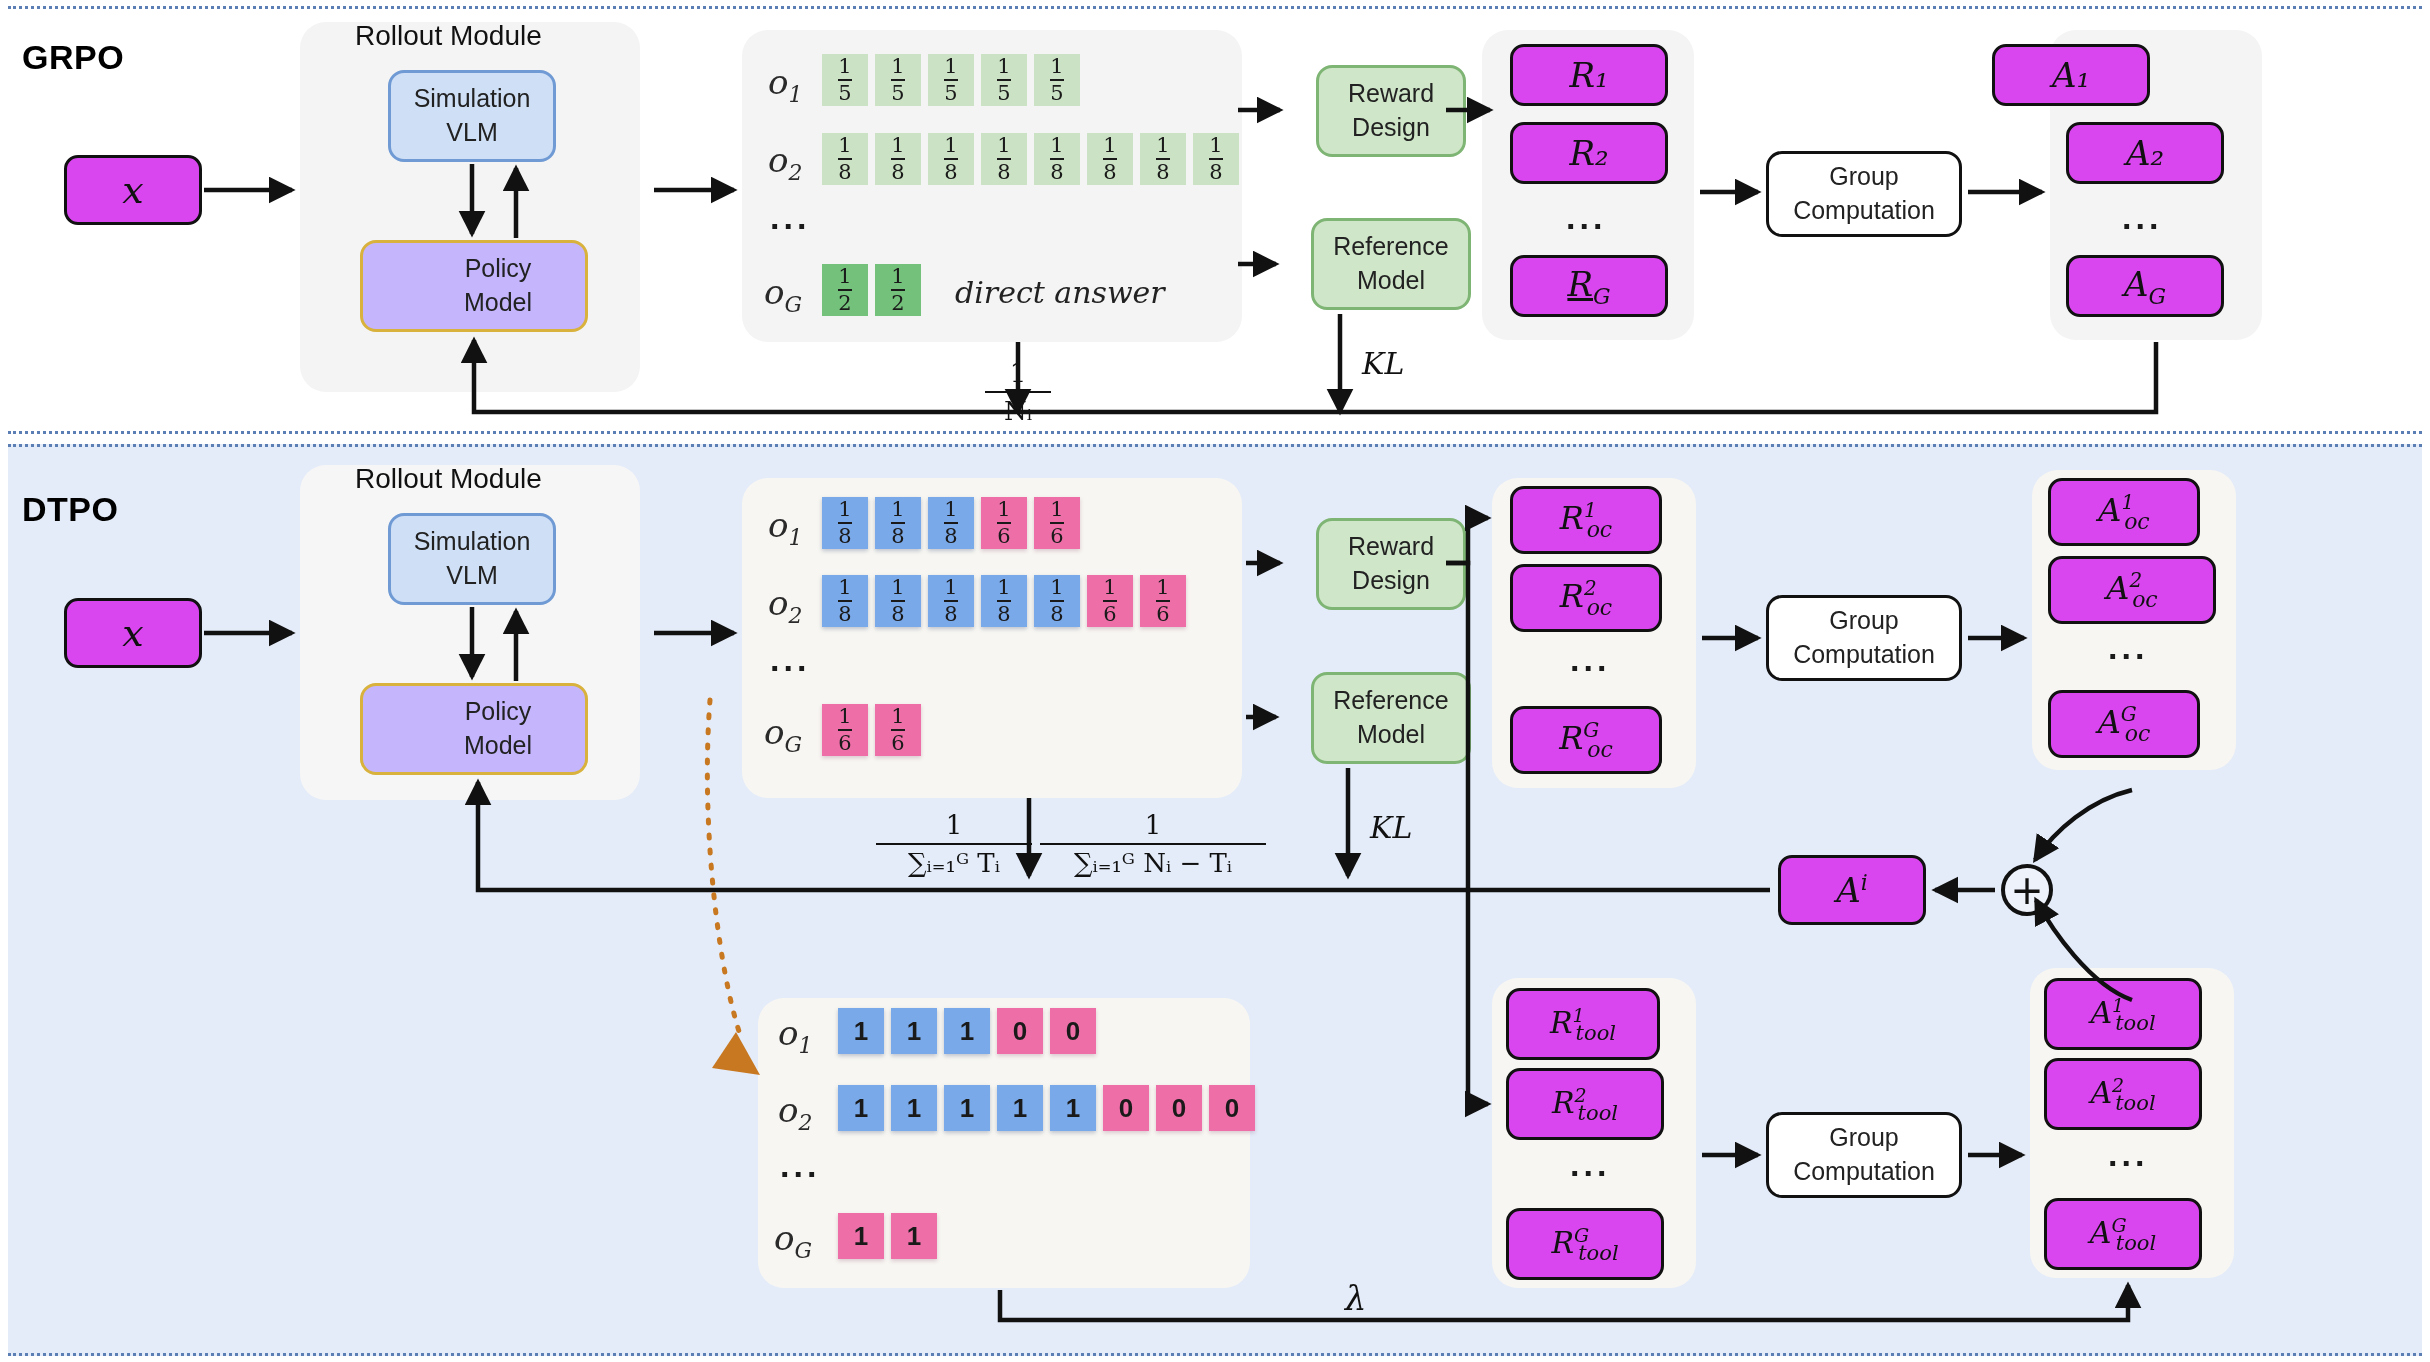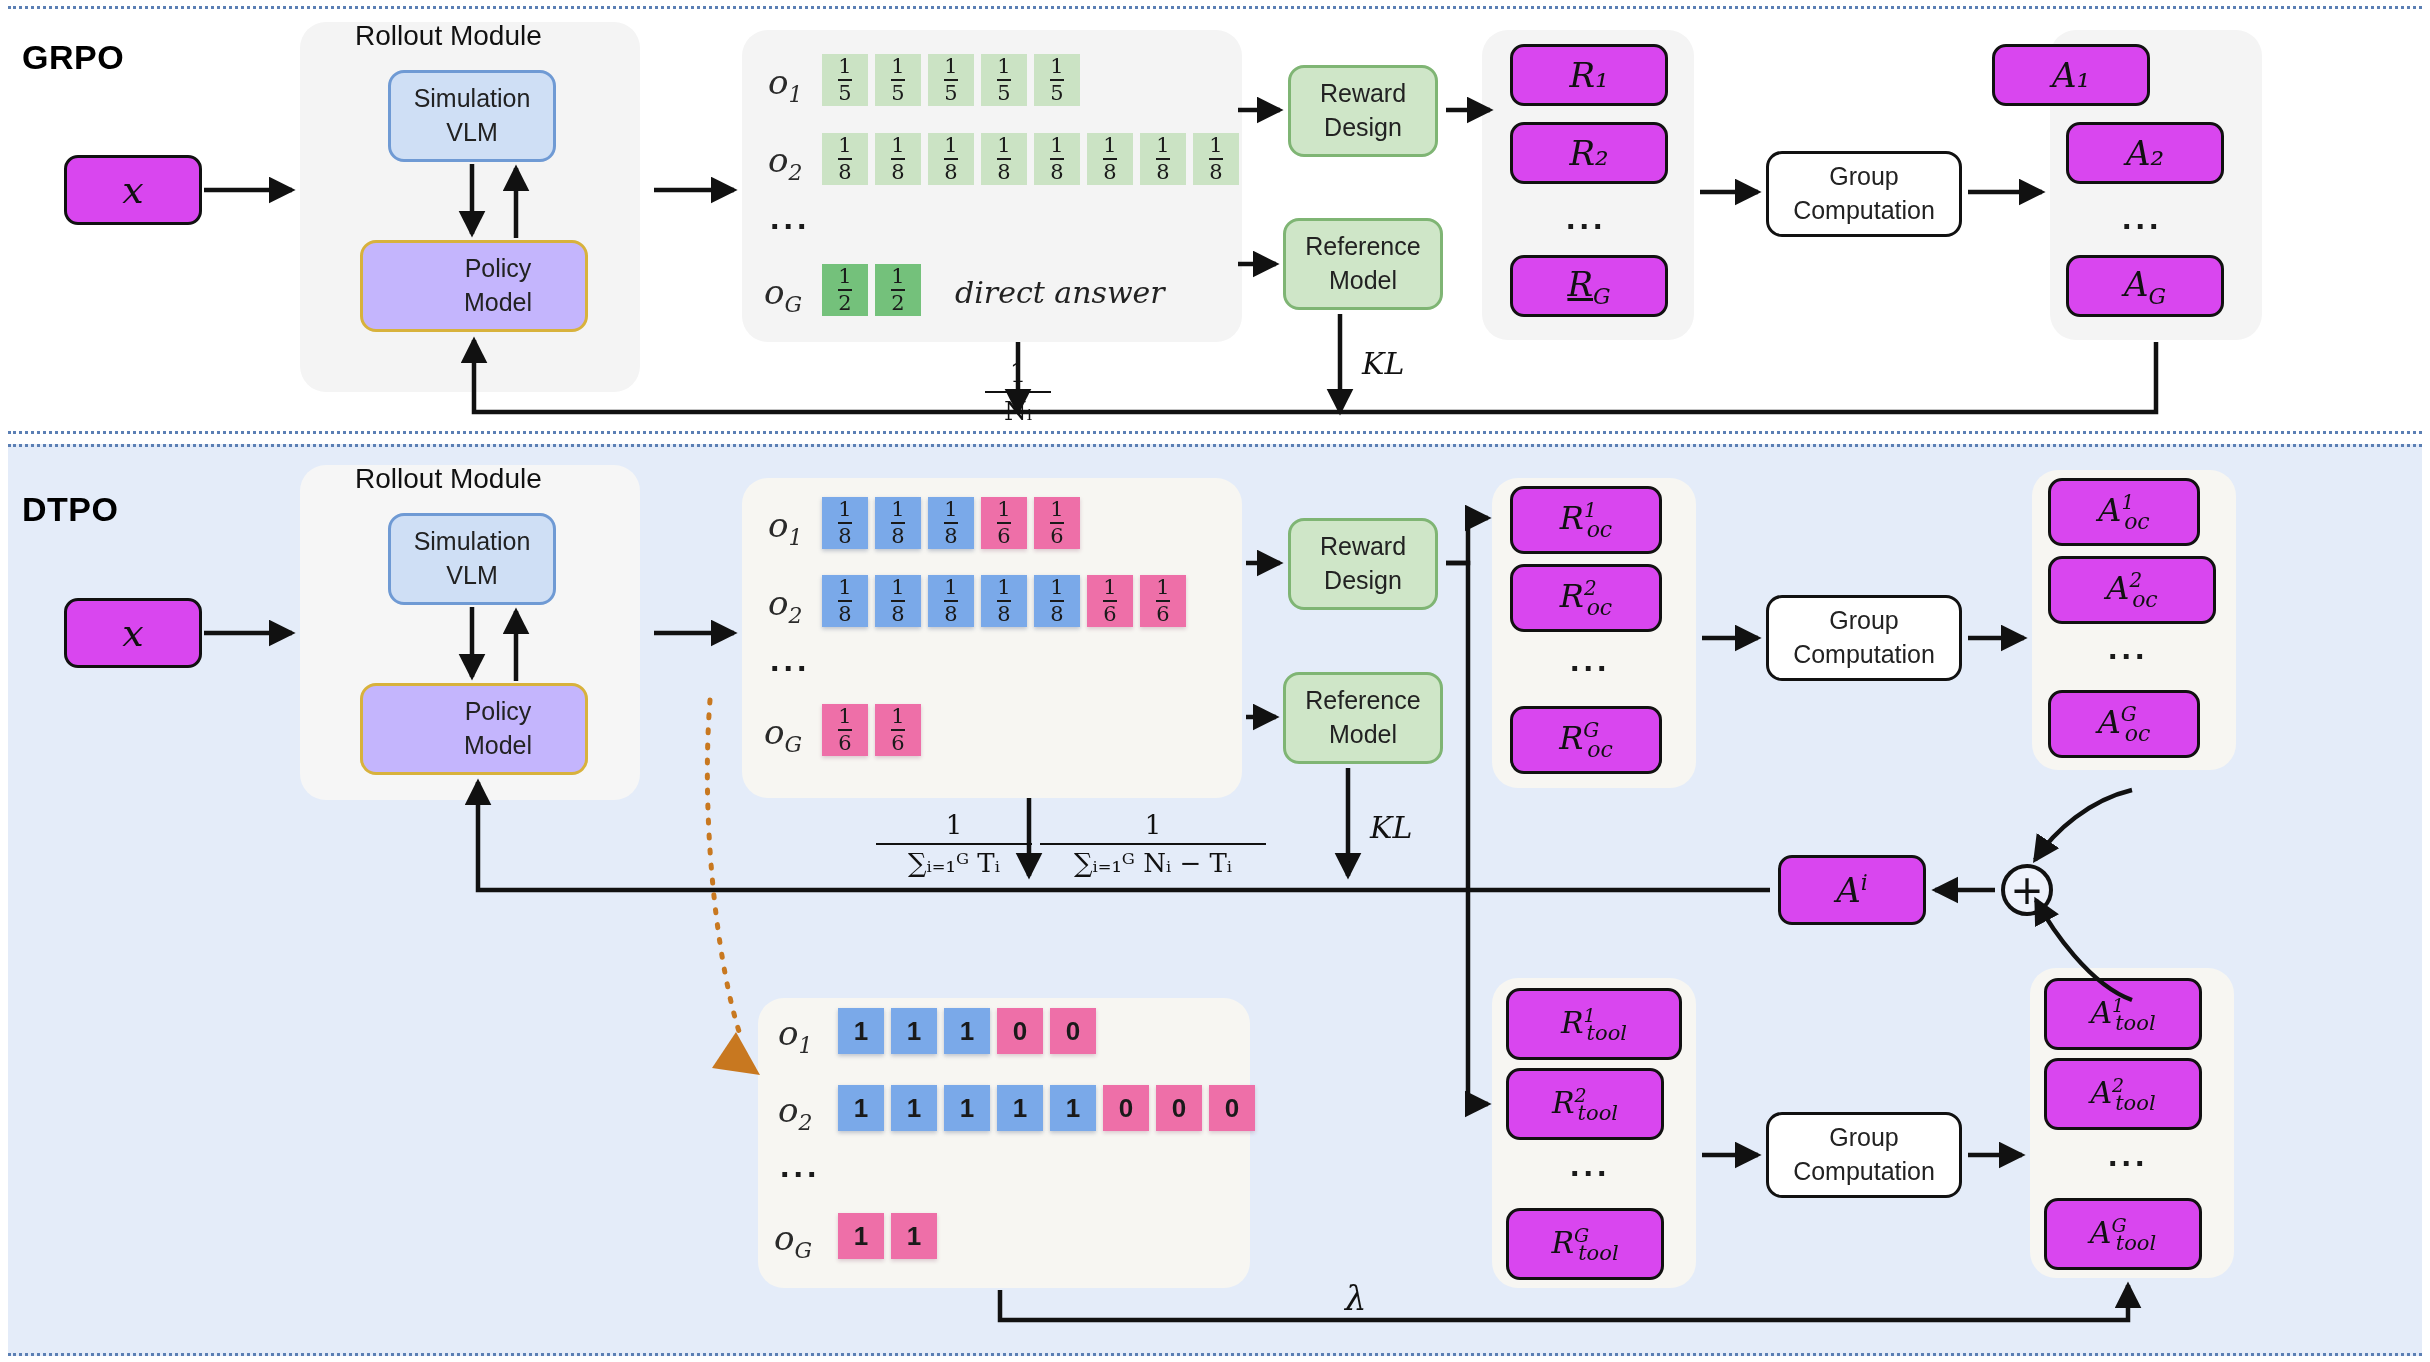--- a/index.html
+++ b/index.html
@@ -34,21 +34,21 @@
     display:flex; align-items:center; justify-content:center;
     font-family:"DejaVu Serif", serif; font-style:italic; color:#111;
   }
   .proc {
     position:absolute; border-radius:16px; border:3px solid #111; background:#fff;
     display:flex; flex-direction:column; align-items:center; justify-content:center;
     font-family:"Liberation Sans", sans-serif; font-size:25px; color:#222; line-height:1.35;
   }
   .proc.blue   { background:#cfdff5; border-color:#6f9ad4; }
   .proc.yellow { background:#c4b5fd; border-color:#d8b23c;padding-left:48px; }
-  .proc.green  { background:#cfe6c8; border-color:#7fb574; }
+  .proc.green  { background:#cfe6c8; border-color:#7fb574;margin-left:28px; }
 
   
   .tok {
     position:absolute; display:flex; align-items:center; justify-content:center;
     font-family:"DejaVu Serif", serif; color:#1a1a1a;
   }
   .tok.green-l { background:#cbe3c4; }
   .tok.green-d { background:#74c17b; }
   .tok.blue    { background:#7aa9e9; box-shadow:0 2px 4px rgba(60,80,120,.30); }
   .tok.pink    { background:#ee6fa8; box-shadow:0 2px 4px rgba(120,40,80,.22); }
@@ -522,21 +522,21 @@
 
   <div class="orow-label" style="left:774px; top:1218px;">
     <span>o</span><sub>G</sub>
   </div>
   <div id="dtpo-m-oG">
       <div class="tok pink bin" style="left: 838px; top: 1213px; width: 46px; height: 46px;">1</div>
       <div class="tok pink bin" style="left: 891px; top: 1213px; width: 46px; height: 46px;">1</div>
     </div>
 
   <div class="group-bg warm" style="left:1492px; top:978px; width:204px; height:310px;"></div>
-  <div class="rbox" style="left:1506px; top:988px; width:176px; height:72px; font-size:30px;text-align:right;">
+  <div class="rbox" style="left:1506px; top:988px; width:154px; height:72px; font-size:30px;text-align:right;">
     <span>R<sup style="font-size:19px">1</sup><sub style="font-size:21px;margin-left:-9px">tool</sub></span>
   </div>
   <div class="rbox" style="left:1506px; top:1068px; width:158px; height:72px; font-size:30px;">
     <span>R<sup style="font-size:19px">2</sup><sub style="font-size:21px;margin-left:-9px">tool</sub></span>
   </div>
   <div class="ddots" style="left:1570px; top:1145px;">...</div>
   <div class="rbox" style="left:1506px; top:1208px; width:158px; height:72px; font-size:30px;">
     <span>R<sup style="font-size:19px">G</sup><sub style="font-size:21px;margin-left:-11px">tool</sub></span>
   </div>
 

